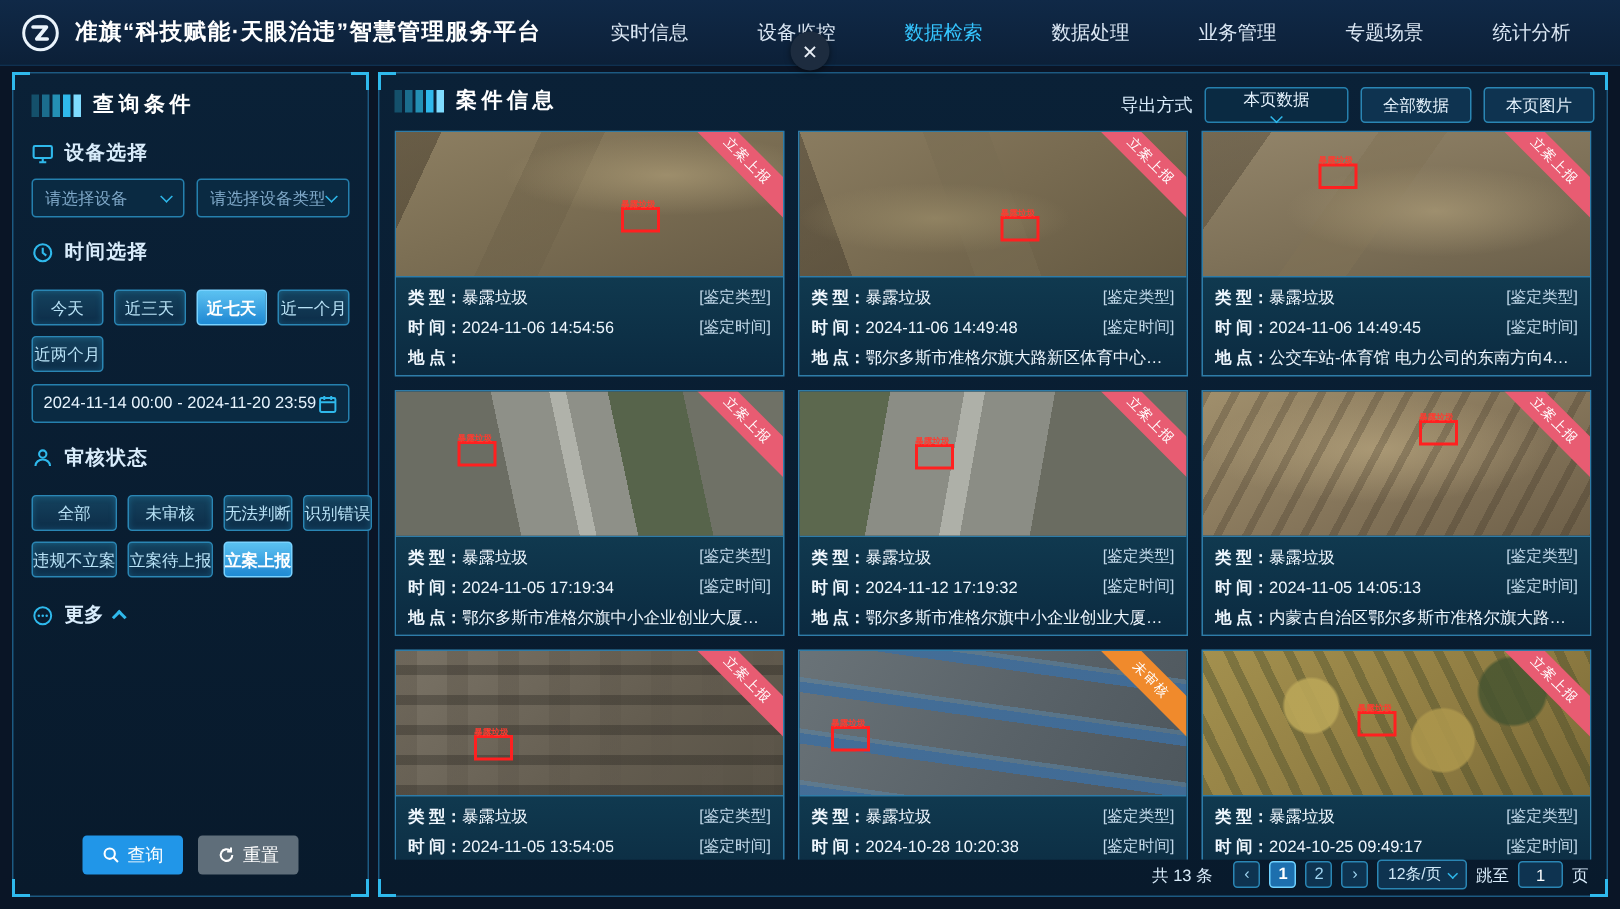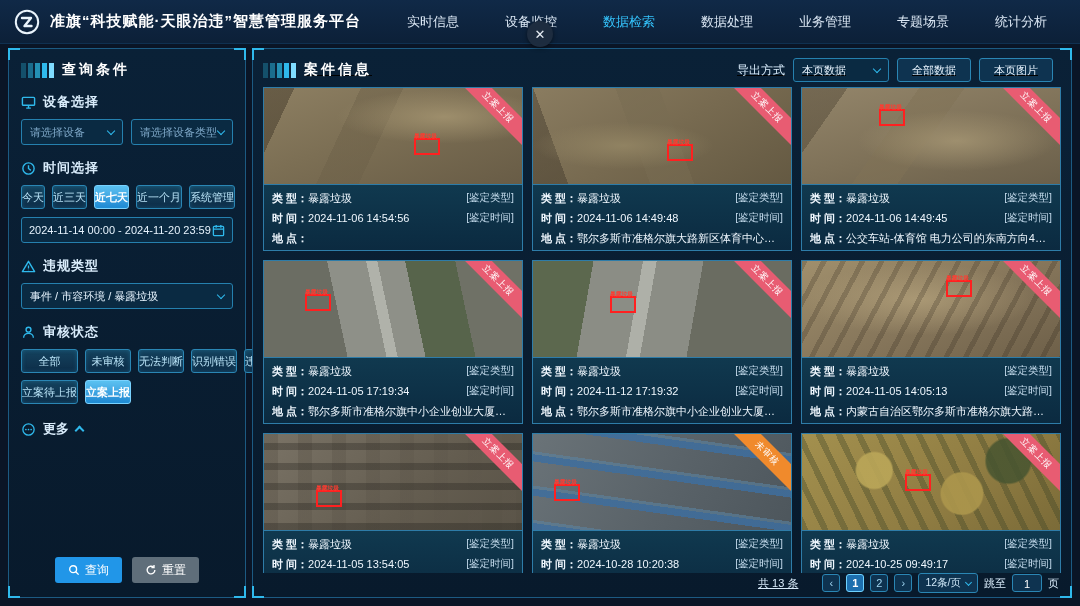--- a/index.html
+++ b/index.html
@@ -45,46 +45,46 @@
   
   .sec { margin-top:14px; }
   .sec-head { display:flex; align-items:center; gap:7px; margin-bottom:8px; }
   .sec-ico { width:15px; height:15px; flex:0 0 auto; }
   .sec-label { color:#d9ecfb; font-size:13px; font-weight:bold; letter-spacing:1px; }
 
   .select { height:26px; background:#0a2a42; border:1px solid #2580ae; border-radius:3px;
     display:flex; align-items:center; justify-content:space-between; padding:0 8px;
     color:#7fa8c8; font-size:11px; cursor:pointer; }
   .select .chev { width:6px; height:6px; border-right:1.5px solid #2fb9ec; border-bottom:1.5px solid #2fb9ec; transform:rotate(45deg); margin-top:-3px; flex:0 0 auto; }
-  .select.light-text { color:#e6f3fd; }
+  .select.light-text { color:#e6f3fd;flex-direction:column; }
   .row2 { display:flex; gap:8px; } .row2 .select { flex:1; min-width:0; }
   .row2 .select span:first-child { overflow:hidden; text-overflow:ellipsis; white-space:nowrap; }
 
-  .btn-grid { display:grid; grid-template-columns:repeat(5,1fr); gap:7px; }
+  .btn-grid { display:grid; grid-template-columns:repeat(4,1fr); gap:7px;margin-top:16px; }
   .fbtn { height:24px; border:1px solid #2a86b4; border-radius:3px; color:#b8e2f6; font-size:11px;
     background:linear-gradient(180deg,#14425e,#0d2d48); display:flex; align-items:center; justify-content:center;
     cursor:pointer; box-shadow:inset 0 0 4px rgba(47,185,236,.25); white-space:nowrap; }
   .fbtn.active { background:linear-gradient(180deg,#5fc3f2,#1e87d2); color:#fff; border-color:#79d2ff; font-weight:bold; }
 
   .daterange { margin-top:8px; height:26px; border:1px solid #2580ae; border-radius:3px; background:#0a2a42;
     display:flex; align-items:center; justify-content:space-between; padding:0 7px; cursor:pointer; }
   .daterange span { color:#e6f3fd; font-size:11px; white-space:nowrap; }
 
   .more-row { margin-top:16px; display:flex; align-items:center; gap:7px; cursor:pointer; }
   .more-label { color:#d9ecfb; font-size:13px; font-weight:bold; }
   .chev-up { width:7px; height:7px; border-left:2px solid #2fb9ec; border-top:2px solid #2fb9ec; transform:rotate(45deg); margin-top:3px; }
 
   .side-actions { position:absolute; left:0; right:0; bottom:14px; display:flex; justify-content:center; gap:10px; }
   .act-btn { height:26px; padding:0 13px; border:none; border-radius:3px; color:#fff; font-size:12px;
     display:flex; align-items:center; gap:5px; cursor:pointer; font-family:inherit; }
   .act-btn.query { background:#2196e8; }
   .act-btn.reset { background:#5f6e7a; }
 
   
-  .main-head { position:absolute; left:10px; right:18px; top:9px; display:flex; align-items:center;text-decoration:underline; }
+  .main-head { position:absolute; left:10px; right:8px; top:9px; display:flex; align-items:flex-start; }
   .export-zone { margin-left:auto; display:flex; align-items:center; gap:8px; }
   .export-label { color:#d9ecfb; font-size:12px; }
   .export-select { width:96px; height:24px; }
   .obtn { height:24px; padding:0 14px; border:1px solid #2a86b4; border-radius:3px; color:#e6f3fd; font-size:11px;
     background:#0e3350; display:flex; align-items:center; cursor:pointer; white-space:nowrap; }
 
   .grid { position:absolute; left:10px; right:10px; top:38px; bottom:24px; overflow:hidden;
     display:grid; grid-template-columns:repeat(3,1fr); grid-auto-rows:164px; gap:9px; }
   .card { border:1px solid #2e7ca8; background:#0c2d44; display:flex; flex-direction:column; position:relative; overflow:hidden; }
   .card-img { height:96px; position:relative; overflow:hidden; flex:0 0 auto; }
@@ -137,21 +137,21 @@
     linear-gradient(120deg,#6a7378 0%,#596268 55%,#4d565c 100%); }
   .ph9 { background:
     radial-gradient(circle at 28% 38%, rgba(186,166,88,.9) 0 9%, transparent 10%),
     radial-gradient(circle at 62% 62%, rgba(172,150,76,.9) 0 12%, transparent 13%),
     radial-gradient(circle at 80% 28%, rgba(70,84,48,.85) 0 10%, transparent 11%),
     repeating-linear-gradient(64deg, rgba(58,66,38,.35) 0 6px, transparent 6px 18px),
     linear-gradient(140deg,#a3904e 0%,#8f7c42 60%,#7b6b38 100%); }
 
   
   .pager { position:absolute; right:12px; bottom:4px; display:flex; align-items:center; gap:6px; }
-  .pg-total { color:#d9ecfb; font-size:11px; margin-right:18px; white-space:nowrap;text-decoration:underline; }
+  .pg-total { color:#d9ecfb; font-size:11px; margin-right:8px; white-space:nowrap; }
   .pg-btn { min-width:18px; height:18px; padding:0 3px; border:1px solid #2a86b4; border-radius:3px;
     background:#0e3350; color:#9fd4f0; font-size:11px; display:flex; align-items:center; justify-content:center; cursor:pointer; }
   .pg-btn.active { border-color:#6fd2ff; background:#1d6fae; color:#fff; font-weight:bold; }
   .pg-select { height:20px; padding:0 6px; border:1px solid #2a86b4; border-radius:3px; background:#0e3350;
     color:#cfe8f8; font-size:10.5px; display:flex; align-items:center; gap:5px; cursor:pointer; white-space:nowrap; }
   .pg-select .chev { width:5px; height:5px; border-right:1.5px solid #2fb9ec; border-bottom:1.5px solid #2fb9ec; transform:rotate(45deg); margin-top:-2px; }
   .pg-jump { color:#d9ecfb; font-size:11px; white-space:nowrap; }
   .pg-input { width:30px; height:18px; border:1px solid #2a86b4; border-radius:3px; background:#0e3350;
     color:#fff; font-size:11px; text-align:center; line-height:18px; }
 </style>
@@ -227,44 +227,31 @@
           <circle cx="8" cy="8" r="6" fill="none" stroke="#2fb9ec" stroke-width="1.5"></circle>
           <path d="M8 4.5 V8 l2.5 2" fill="none" stroke="#2fb9ec" stroke-width="1.5"></path>
         </svg>
         <span class="sec-label">时间选择</span>
       </div>
       <div class="btn-grid">
         <div class="fbtn">今天</div>
         <div class="fbtn">近三天</div>
         <div class="fbtn active">近七天</div>
         <div class="fbtn">近一个月</div>
-        <div class="fbtn">系统管理</div>
+        <div class="fbtn">近两个月</div>
       </div>
       <div class="daterange">
         <span>2024-11-14 00:00 - 2024-11-20 23:59</span>
         <svg width="13" height="13" viewBox="0 0 14 14">
           <rect x="1.5" y="2.5" width="11" height="10" rx="1" fill="none" stroke="#2fb9ec" stroke-width="1.4"></rect>
           <path d="M1.5 5.5 h11 M4.5 1 v3 M9.5 1 v3" stroke="#2fb9ec" stroke-width="1.4"></path>
         </svg>
       </div>
     </div>
 
-    <div class="sec">
-      <div class="sec-head">
-        <svg class="sec-ico" viewBox="0 0 16 16">
-          <path d="M8 2.5 L14.5 13.5 H1.5 Z" fill="none" stroke="#2fb9ec" stroke-width="1.5" stroke-linejoin="round"></path>
-          <path d="M8 7 v3 M8 11.5 v.5" stroke="#2fb9ec" stroke-width="1.4"></path>
-        </svg>
-        <span class="sec-label">违规类型</span>
-      </div>
-      <div class="select light-text">
-        <span>事件 / 市容环境 / 暴露垃圾</span>
-          <i class="chev"></i>
-      </div>
-    </div>
 
     <div class="sec">
       <div class="sec-head">
         <svg class="sec-ico" viewBox="0 0 16 16">
           <circle cx="8" cy="5" r="2.6" fill="none" stroke="#2fb9ec" stroke-width="1.5"></circle>
           <path d="M2.8 13.5 a5.2 4.6 0 0 1 10.4 0" fill="none" stroke="#2fb9ec" stroke-width="1.5"></path>
         </svg>
         <span class="sec-label">审核状态</span>
       </div>
       <div class="btn-grid">

